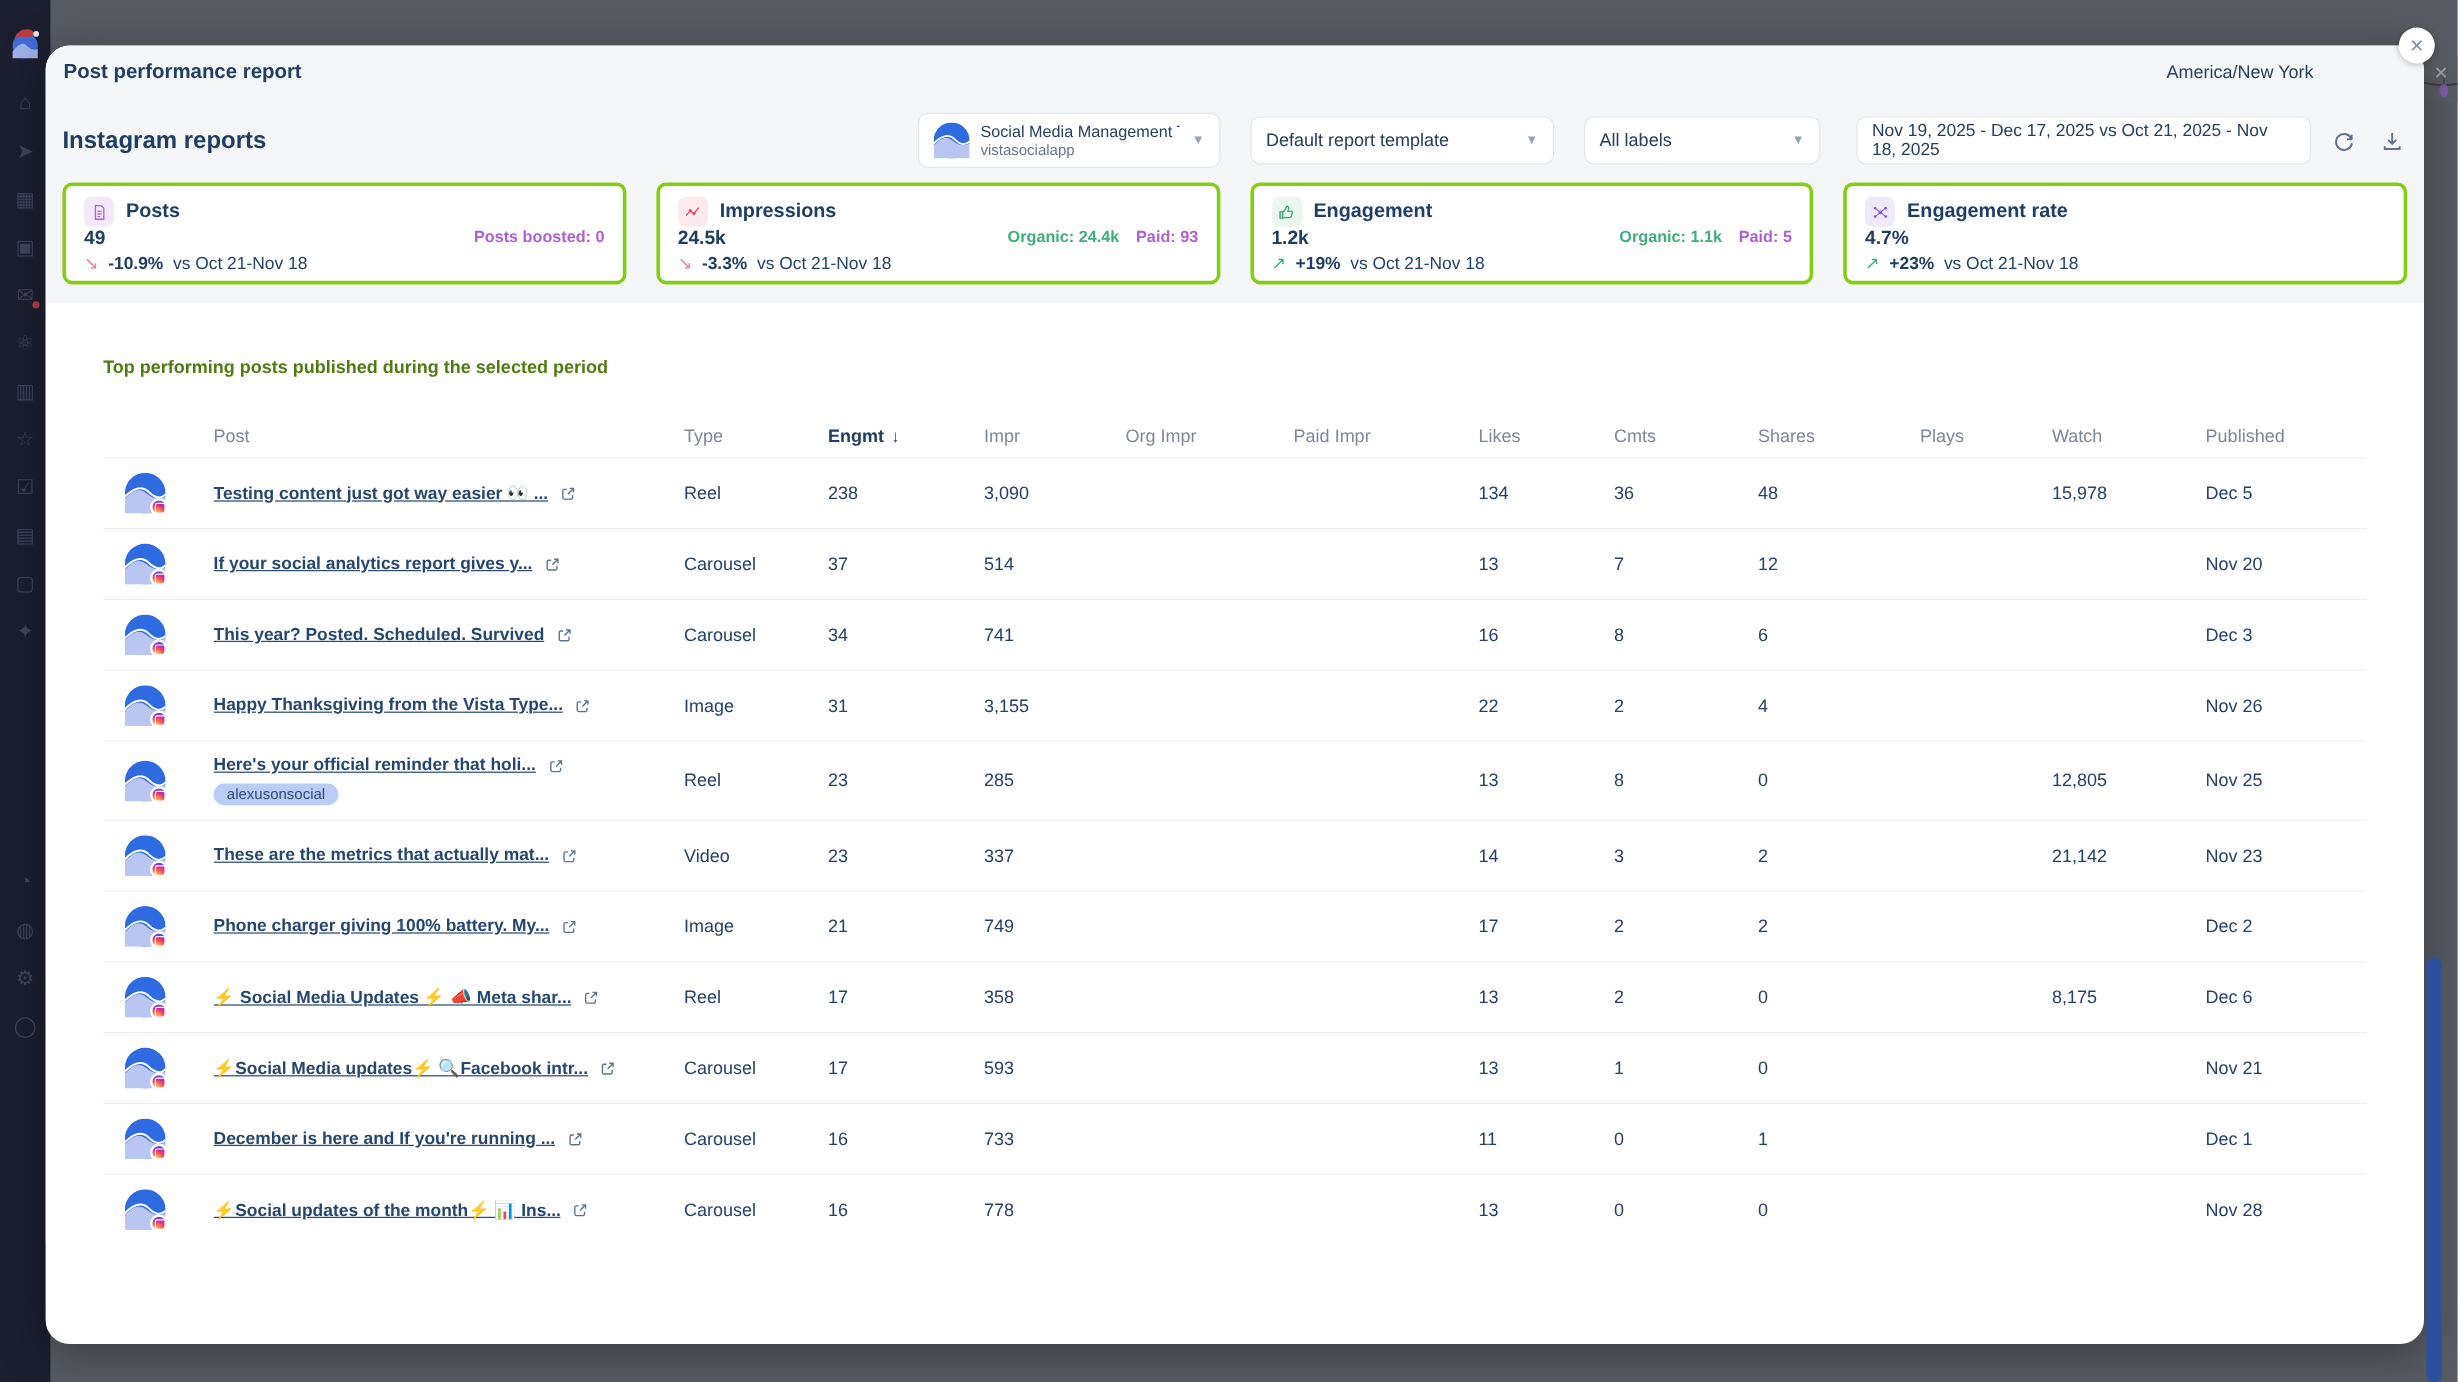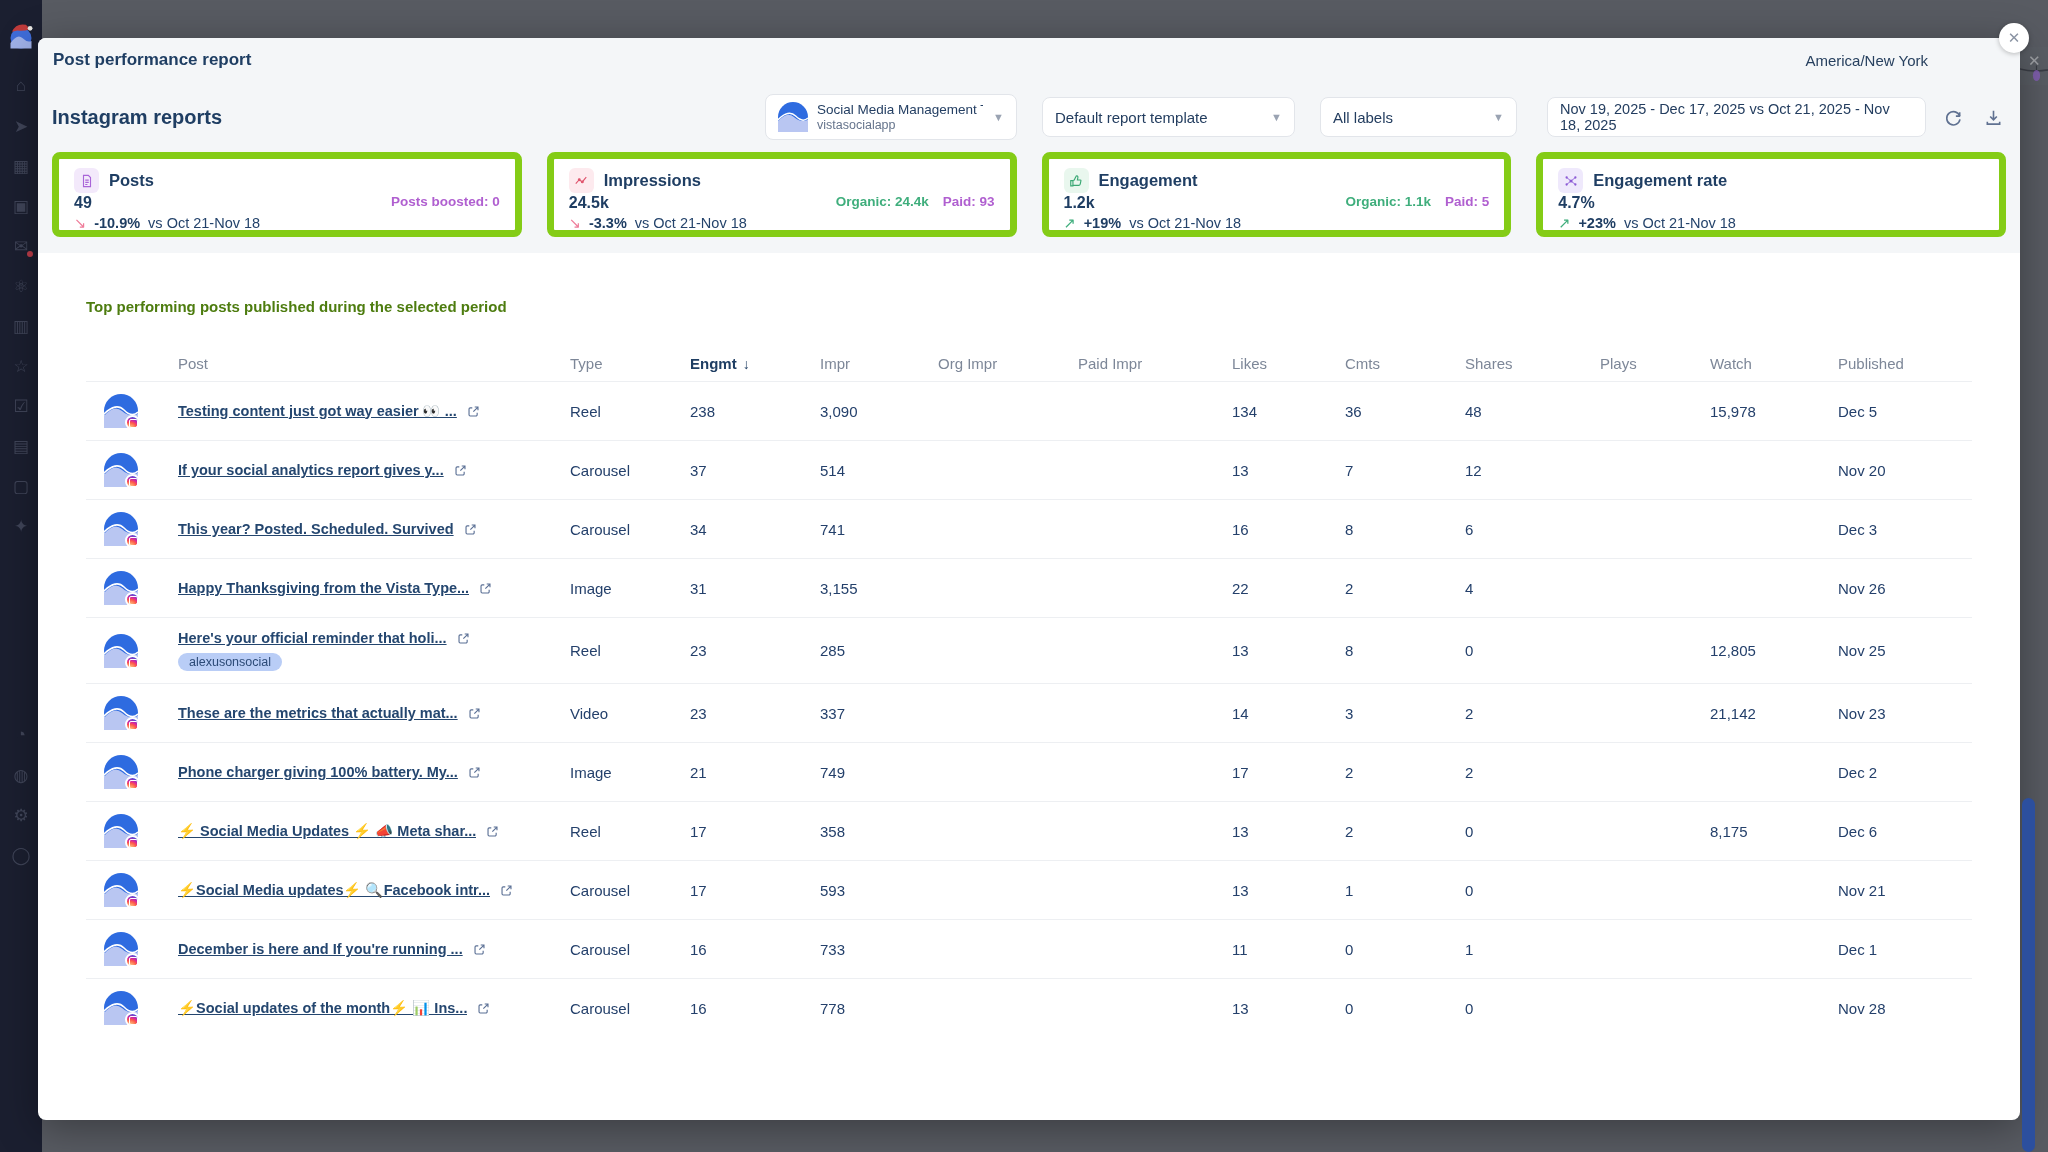--- a/index.html
+++ b/index.html
@@ -17,21 +17,21 @@
   .sidebar { position:absolute; left:0; top:0; width:42px; height:1152px; background:#1b1f30; }
   .side-logo { position:absolute; left:7px; top:22px; width:28px; height:28px; }
   .side-icons { position:absolute; left:0; top:66px; width:42px; display:flex; flex-direction:column; align-items:center; }
   .side-ic { width:42px; height:40px; display:flex; align-items:center; justify-content:center;
              color:rgba(175,185,210,0.25); font-size:17px; position:relative; }
   .side-ic .dot { position:absolute; right:9px; bottom:9px; width:6px; height:6px; border-radius:50%; background:#d9434f; opacity:.85; }
   .side-bottom { position:absolute; left:0; top:715px; width:42px; display:flex; flex-direction:column; align-items:center; }
 
   
   .modal { position:absolute; left:38px; top:38px; width:1982px; height:1082px; background:#fff;
-           border-radius:8px; overflow:hidden; box-shadow:0 8px 40px rgba(0,0,0,0.35); }
+           border-radius:20px; overflow:hidden; box-shadow:0 8px 40px rgba(0,0,0,0.35); }
   .top-zone { background:#f4f6f8; }
   .m-header { height:38px; display:flex; align-items:center; padding:6px 92px 0 15px; }
   .m-title { font-size:17px; font-weight:700; color:#1f3e63; }
   .m-tz { margin-left:auto; font-size:15px; color:#27405f; }
 
   .controls { display:flex; align-items:center; padding:18px 14px 12px 14px; }
   .ig-reports { font-size:20px; font-weight:700; color:#1f3e63; }
   .dd { background:#fff; border:1px solid #e2e5ea; border-radius:8px; display:flex; align-items:center;
         padding:0 12px; height:40px; font-size:15px; color:#233d5f; position:relative; }
   .dd .chev { margin-left:auto; color:#9aa3b2; font-size:11px; padding-left:10px; }
@@ -49,21 +49,21 @@
   .avatar svg { display:block; }
   .avatar-sm { width:30px; height:30px; margin-right:9px; }
   .ig-badge { position:absolute; right:-2px; bottom:-2px; width:15px; height:15px; border-radius:50%;
               background:radial-gradient(circle at 30% 110%, #fdf497 0%, #fd5949 45%, #d6249f 62%, #285AEB 92%);
               border:2px solid #fff; }
   .ig-badge::after { content:""; position:absolute; left:2px; top:2px; width:7px; height:7px;
                      border:1px solid #fff; border-radius:2px; }
 
   
   .cards { display:flex; gap:25px; padding:0 14px 16px 14px; }
-  .card { flex:1; background:#fff; border:7px solid #84cc16; border-radius:8px; padding:9px 15px 10px 15px; height:85px; }
+  .card { flex:1; background:#fff; border:3px solid #84cc16; border-radius:8px; padding:9px 15px 10px 15px; height:85px; }
   .card-head { display:flex; align-items:center; gap:10px; }
   .card-ic { width:25px; height:25px; border-radius:6px; display:flex; align-items:center; justify-content:center; }
   .card-ic.purple { background:#f3e9fb; } .card-ic.pink { background:#fdeaee; }
   .card-ic.green { background:#e9f7ee; } .card-ic.violet { background:#efe9fc; }
   .card-title { font-size:16.5px; font-weight:700; color:#1f3e63; }
   .card-mid { display:flex; align-items:flex-start; margin-top:1px; }
   .card-value { font-size:16px; font-weight:700; color:#1f3e63; }
   .card-extras { margin-left:auto; font-size:13.5px; display:flex; gap:14px;font-weight:bold; }
   .ex-green { color:#3fae7c; } .ex-purple { color:#b05fd0; }
   .card-trend { display:flex; align-items:center; gap:8px; margin-top:3px; font-size:14.5px; color:#24436b; }

